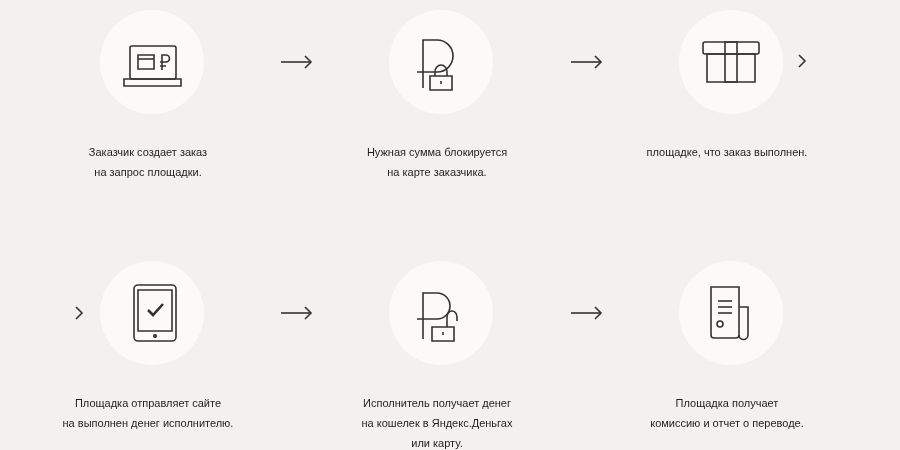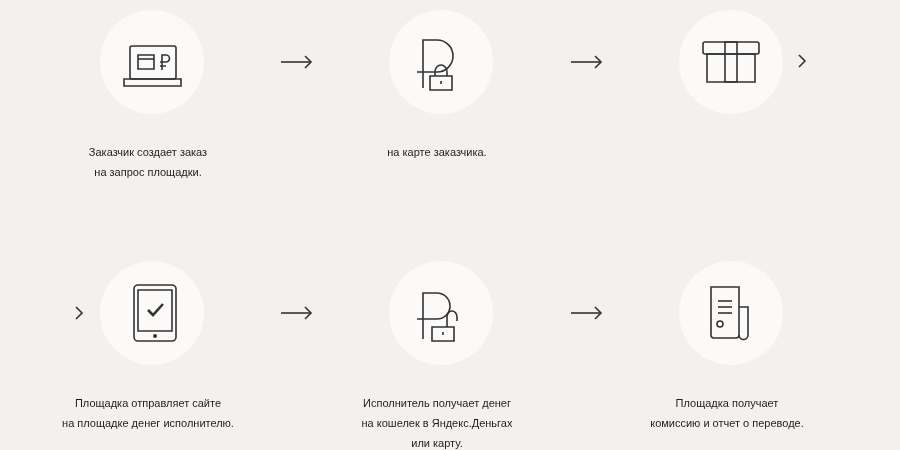--- a/index.html
+++ b/index.html
@@ -55,38 +55,40 @@
     <svg viewBox="0 0 60 60" fill="none" stroke="#333" stroke-width="1.6">
       <path d="M12 56 V8 H26 a16 16 0 0 1 0 32 H6"></path>
       <path d="M24 40 a6 7 0 0 1 12 0"></path>
       <line x1="24" y1="40" x2="24" y2="44"></line>
         <line x1="36" y1="40" x2="36" y2="44"></line>
       <rect x="19" y="44" width="22" height="14"></rect>
       <line x1="30" y1="49" x2="30" y2="52"></line>
     </svg>
   </div>
   <div class="caption" style="top:132px;">
+    <div>Нужная сумма блокируется</div>
     <div>на карте заказчика.</div>
   </div>
 </div>
 
 <svg class="arrow" style="left:570px; top:55px;" viewBox="0 0 34 14" fill="none" stroke="#333" stroke-width="1.6">
   <line x1="1" y1="7" x2="31" y2="7"></line>
     <path d="M25 1 L31 7 L25 13"></path>
 </svg>
 
 <div class="step" style="left:586px; top:10px;">
   <div class="circle">
     <svg viewBox="0 0 60 60" fill="none" stroke="#333" stroke-width="1.6">
       <rect x="2" y="10" width="56" height="12" rx="2"></rect>
       <rect x="6" y="22" width="48" height="28"></rect>
       <rect x="24" y="10" width="12" height="40"></rect>
     </svg>
   </div>
   <div class="caption" style="top:132px;">
+    <div>площадке, что заказ выполнен.</div>
   </div>
 </div>
 
 <svg class="chev" style="left:796px; top:53px;" viewBox="0 0 12 16" fill="none" stroke="#333" stroke-width="1.6">
   <path d="M3 2 L9 8 L3 14"></path>
 </svg>
 
 <svg class="chev" style="left:73px; top:305px;" viewBox="0 0 12 16" fill="none" stroke="#333" stroke-width="1.6">
   <path d="M3 2 L9 8 L3 14"></path>
 </svg>
@@ -95,21 +97,21 @@
   <div class="circle">
     <svg viewBox="0 0 60 60" fill="none" stroke="#333" stroke-width="1.6">
       <rect x="12" y="2" width="42" height="56" rx="4"></rect>
       <rect x="16" y="7" width="34" height="41"></rect>
       <circle cx="33" cy="53" r="1.2" fill="#333"></circle>
       <path d="M26 27 L31 32 L41 21" stroke-width="2.6"></path>
     </svg>
   </div>
   <div class="caption" style="top:132px;">
     <div>Площадка отправляет сайте</div>
-    <div>на площадке денег исполнителю.</div>
+    <div>на выполнен денег исполнителю.</div>
   </div>
 </div>
 
 <svg class="arrow" style="left:280px; top:306px;" viewBox="0 0 34 14" fill="none" stroke="#333" stroke-width="1.6">
   <line x1="1" y1="7" x2="31" y2="7"></line>
     <path d="M25 1 L31 7 L25 13"></path>
 </svg>
 
 <div class="step" style="left:296px; top:261px;">
   <div class="circle">

